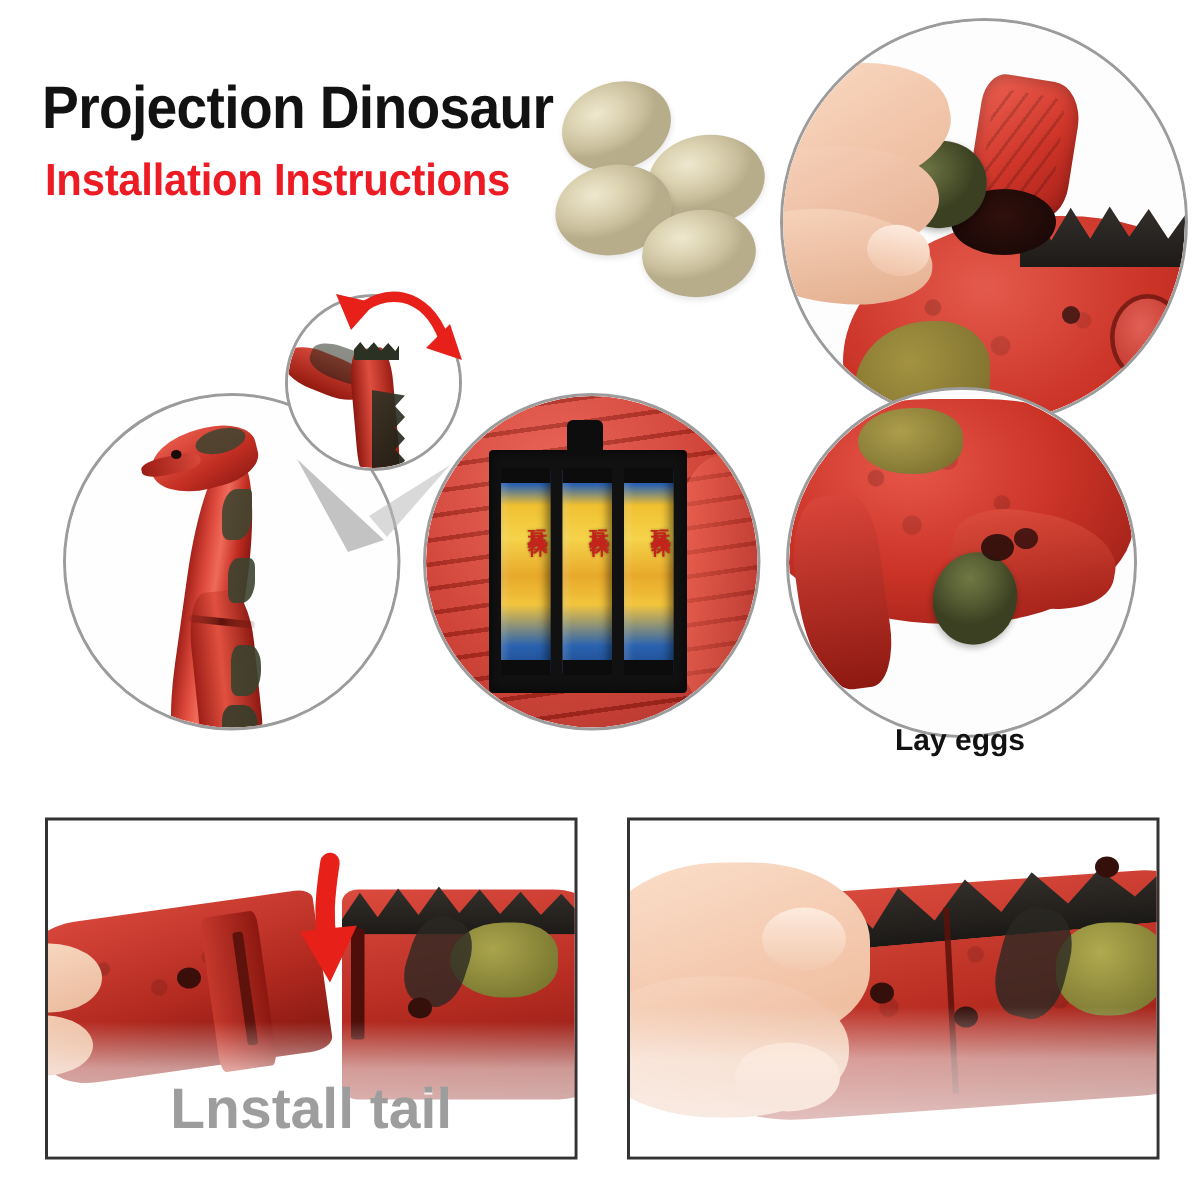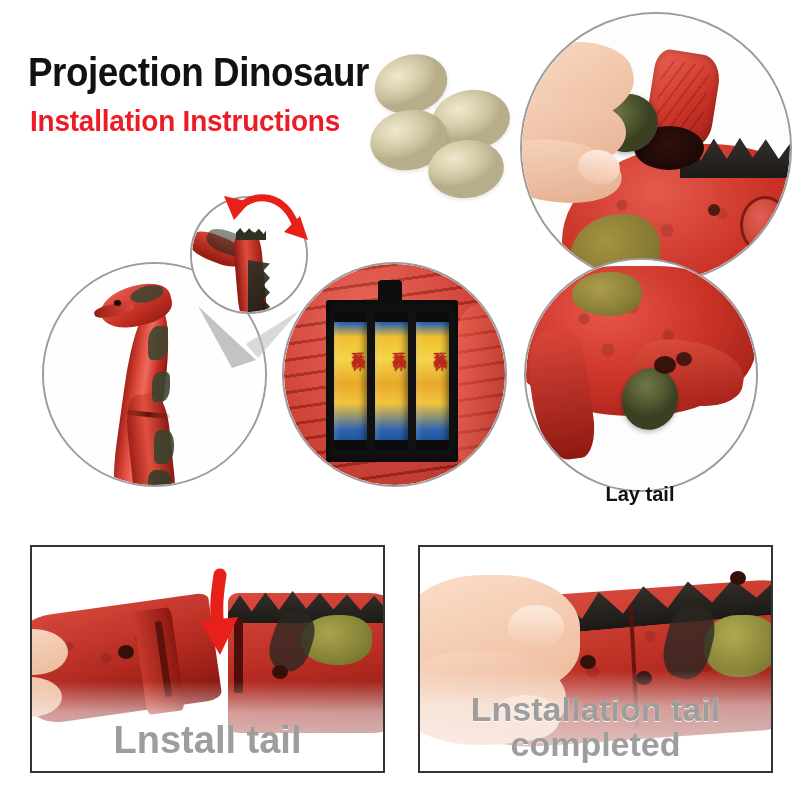--- a/index.html
+++ b/index.html
@@ -281,21 +281,21 @@
 
       <div class="blob" style="left:96px;top:108px;width:56px;height:62px;border-radius:50%;
                   transform:rotate(14deg);
                   background:radial-gradient(ellipse 55% 50% at 38% 30%,#717845 0%,#585f34 50%,#3b4022 100%);
                   box-shadow:0 2px 5px rgba(0,0,0,.28);"></div>
       <div class="blob" style="left:128px;top:96px;width:22px;height:18px;border-radius:50%;background:#2a0d0a;opacity:.9;"></div>
       <div class="blob" style="left:150px;top:92px;width:16px;height:14px;border-radius:50%;background:#2a0d0a;opacity:.8;"></div>
     </div>
   </div>
 
-  <div class="caption" style="left:540px;top:483px;width:200px;font-size:20px;">Lay tail</div>
+  <div class="caption" style="left:540px;top:483px;width:200px;font-size:20px;">Lay eggs</div>
 
   <div class="panel" style="left:30px;top:545px;width:355px;height:228px;">
 
     <div class="blob" style="left:-6px;top:58px;width:190px;height:108px;border-radius:16% 6% 8% 16%;
                 background:linear-gradient(170deg,#d8473b 0%,#b32a20 55%,#7e150f 100%);
                 transform:rotate(-8deg);"></div>
     <div class="blob" style="left:10px;top:66px;width:160px;height:86px;
                 background:
                   radial-gradient(circle at 18% 30%, rgba(0,0,0,.14) 0 4px, transparent 5px),
                   radial-gradient(circle at 40% 50%, rgba(0,0,0,.12) 0 5px, transparent 6px),
@@ -365,17 +365,15 @@
     <div class="blob" style="left:-20px;top:28px;width:180px;height:120px;border-radius:46% 44% 40% 50%;
                 background:linear-gradient(160deg,#fbdfca,#eeb99a);"></div>
     <div class="blob" style="left:-24px;top:104px;width:170px;height:94px;border-radius:44% 50% 46% 48%;
                 background:linear-gradient(160deg,#f9d7c0,#e6ae8f);"></div>
     <div class="blob" style="left:88px;top:58px;width:56px;height:42px;border-radius:50%;
                 background:linear-gradient(180deg,#fdeadd,#f2c8ad);"></div>
     <div class="blob" style="left:70px;top:148px;width:70px;height:46px;border-radius:50%;
                 background:linear-gradient(180deg,#f9d9c2,#e7b092);"></div>
 
     <div class="haze" style="height:100px;"></div>
-    <div class="panel-caption" style="bottom:8px;font-size:34px;">Lnstallation tail
-completed</div>
   </div>
 
 </div>
 
 </body></html>

